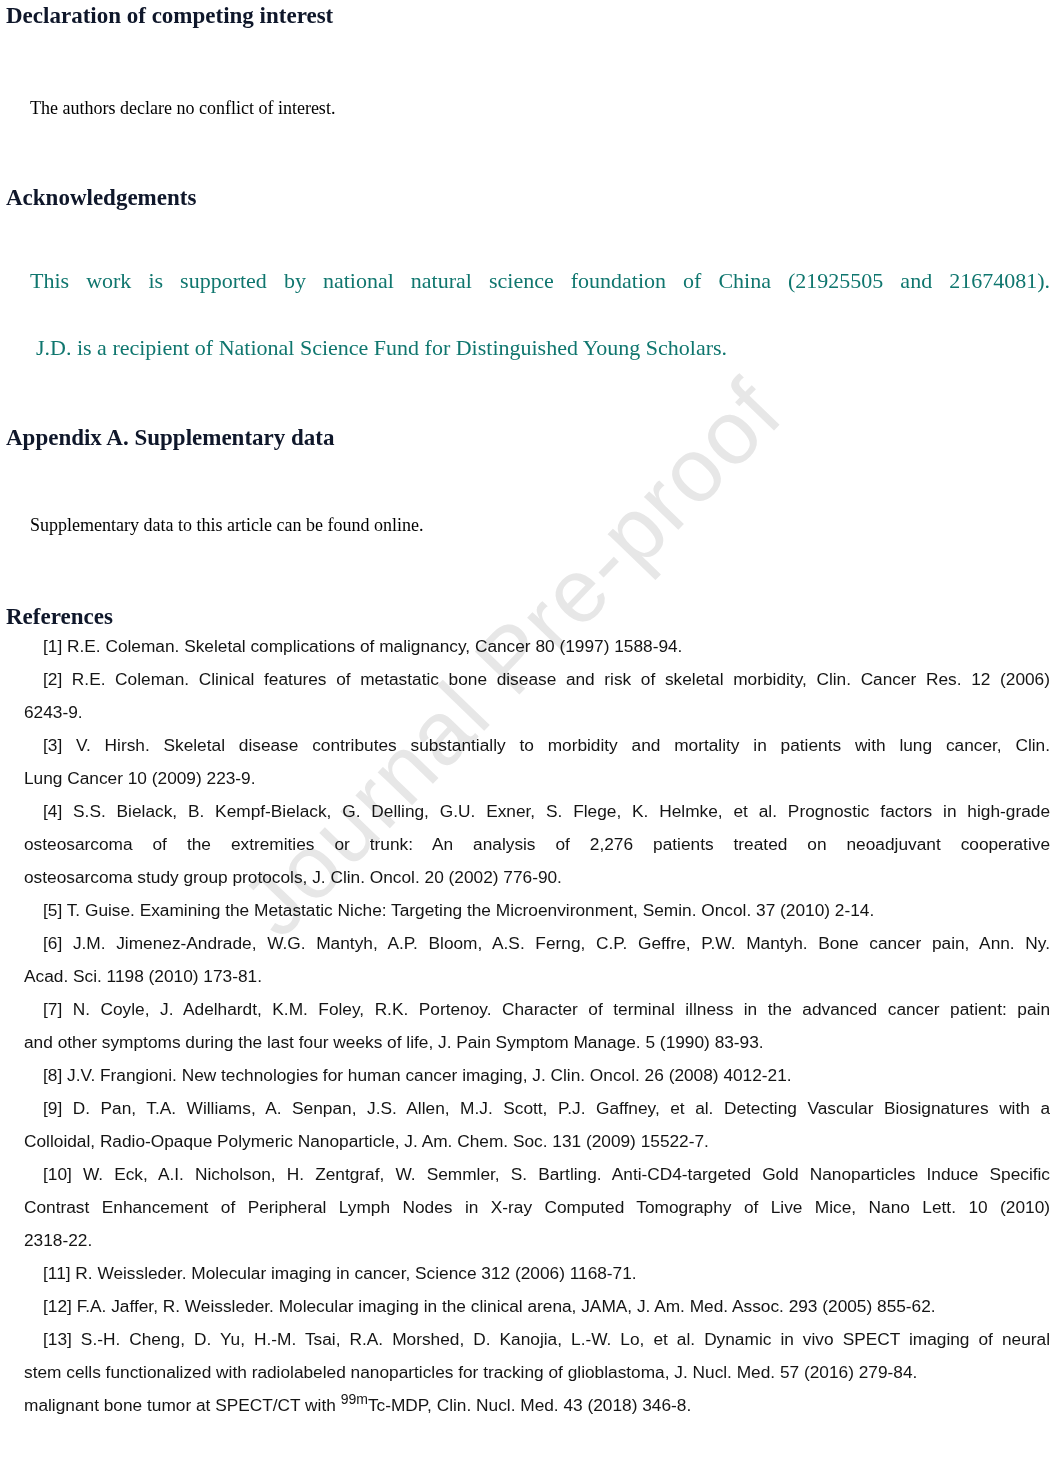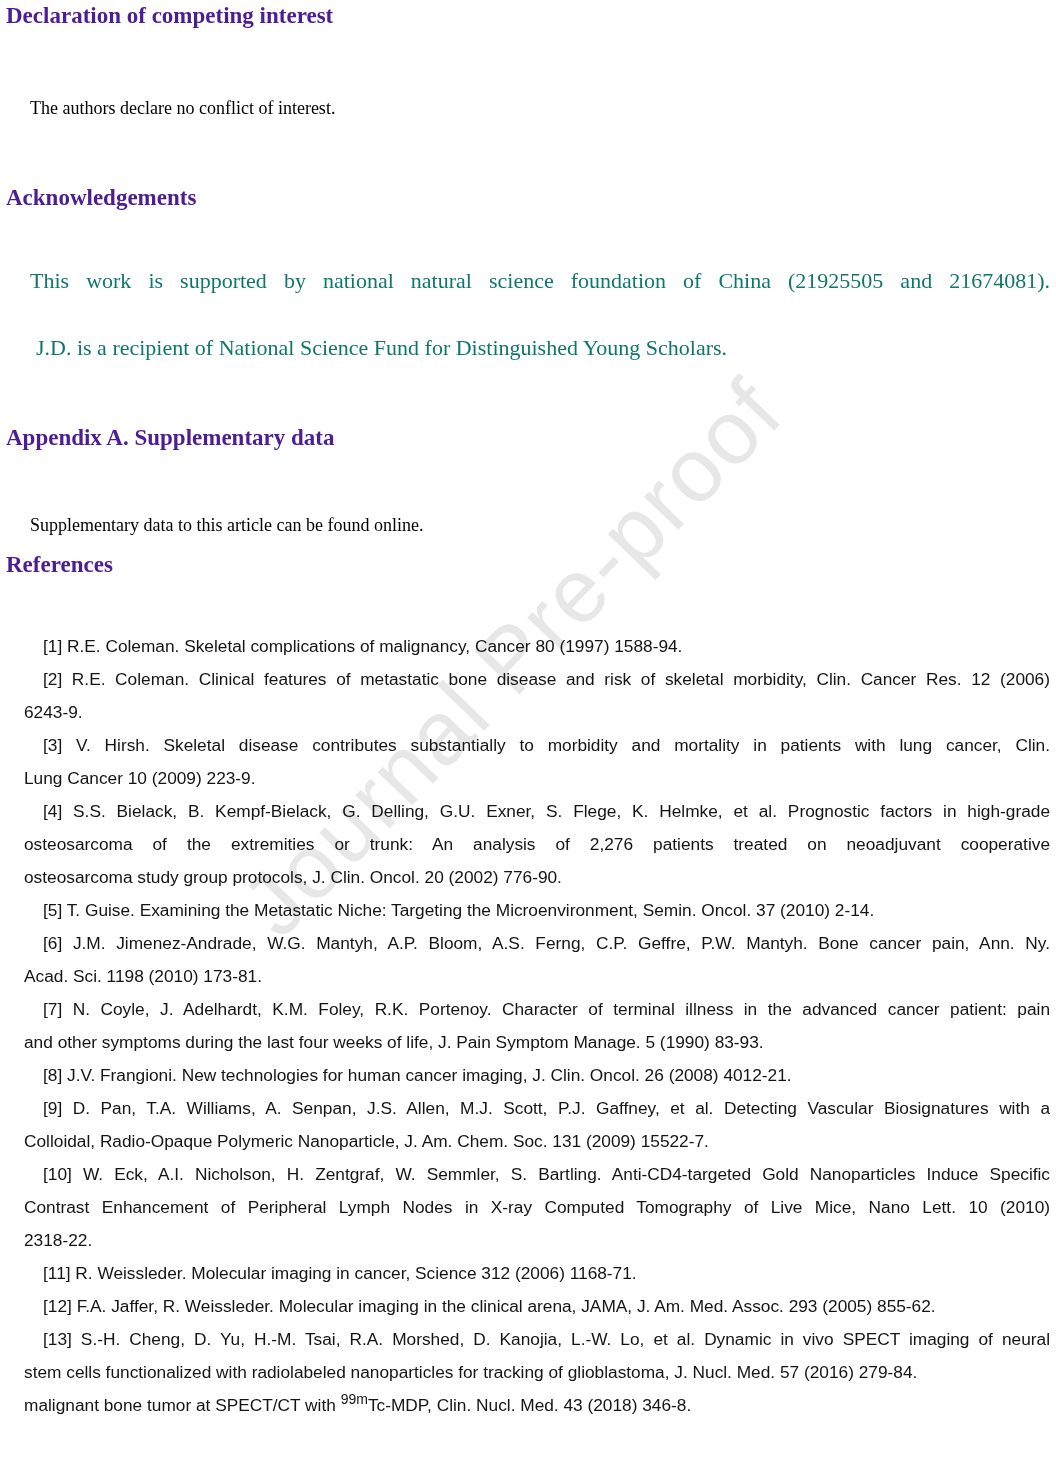--- a/index.html
+++ b/index.html
@@ -26,21 +26,21 @@
     user-select: none;
   }
   .content-layer { position: absolute; inset: 0; z-index: 1; }
   .sec-heading {
     position: absolute;
     left: 6px; right: 6px;
     margin: 0;
     font-size: 23px;
     font-weight: bold;
     line-height: 30px;
-    color: #4c1d95;
+    color: #0f172a;
   }
   .serif-body {
     position: absolute;
     left: 6px; right: 6px;
     margin: 0;
     font-size: 18px;
     line-height: 34px;
     text-indent: 24px;
     color: #000000;
   }
@@ -83,21 +83,21 @@
 
     <div class="ack-block" style="top:247px">
       <div class="ack-line-1">This work is supported by national natural science foundation of China (21925505 and 21674081).</div>
       <div class="ack-line-2">J.D. is a recipient of National Science Fund for Distinguished Young Scholars.</div>
     </div>
 
     <h1 class="sec-heading" style="top:423px">Appendix A. Supplementary data</h1>
 
     <p class="serif-body" style="top:508px">Supplementary data to this article can be found online.</p>
 
-    <h1 class="sec-heading" style="top:550px">References</h1>
+    <h1 class="sec-heading" style="top:602px">References</h1>
 
     <div class="ref-list" id="refs" style="top:630px">
         <div class="ref-line first">[1] R.E. Coleman. Skeletal complications of malignancy, Cancer 80 (1997) 1588-94.</div>
         <div class="ref-line first justify">[2] R.E. Coleman. Clinical features of metastatic bone disease and risk of skeletal morbidity, Clin. Cancer Res. 12 (2006)</div>
         <div class="ref-line">6243-9.</div>
         <div class="ref-line first justify">[3] V. Hirsh. Skeletal disease contributes substantially to morbidity and mortality in patients with lung cancer, Clin.</div>
         <div class="ref-line">Lung Cancer 10 (2009) 223-9.</div>
         <div class="ref-line first justify">[4] S.S. Bielack, B. Kempf-Bielack, G. Delling, G.U. Exner, S. Flege, K. Helmke, et al. Prognostic factors in high-grade</div>
         <div class="ref-line justify">osteosarcoma of the extremities or trunk: An analysis of 2,276 patients treated on neoadjuvant cooperative</div>
         <div class="ref-line">osteosarcoma study group protocols, J. Clin. Oncol. 20 (2002) 776-90.</div>

